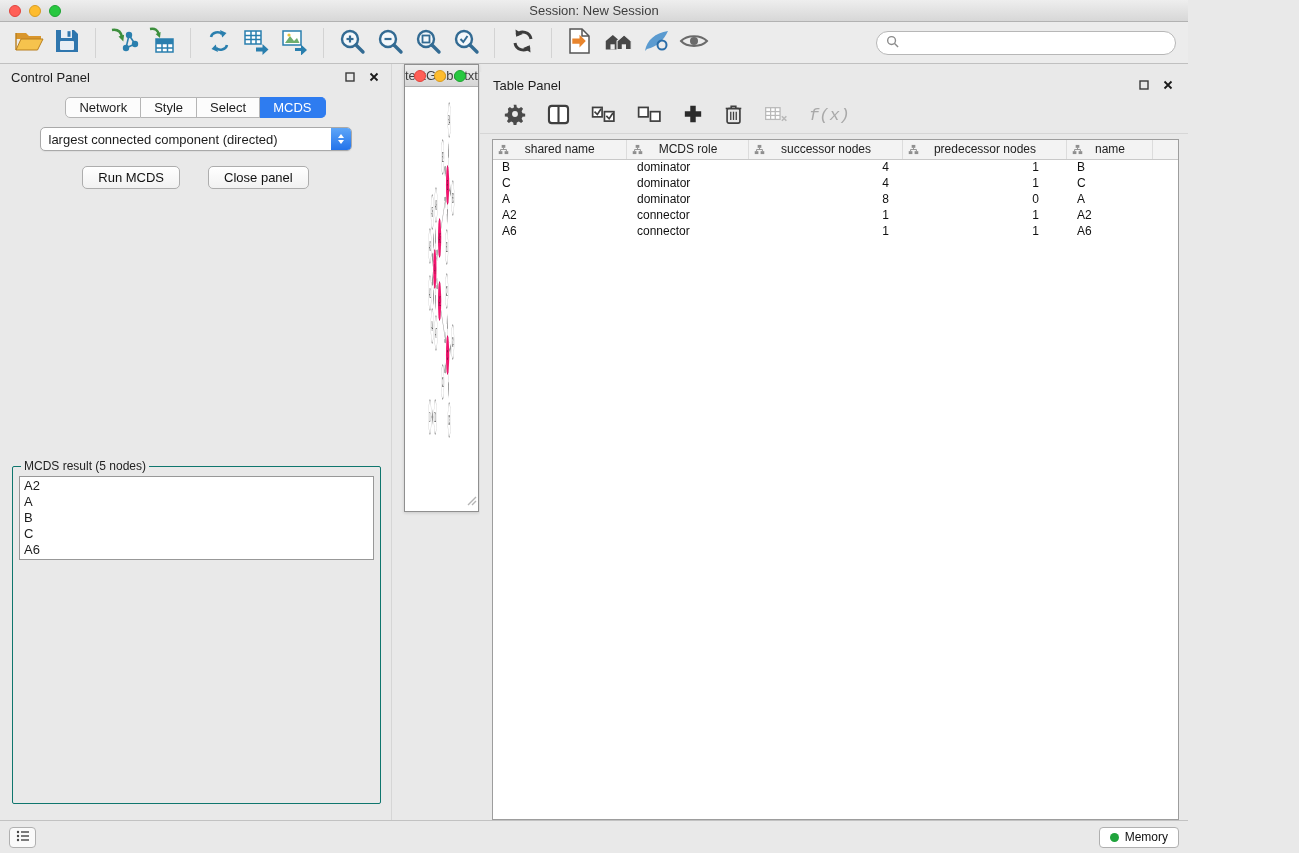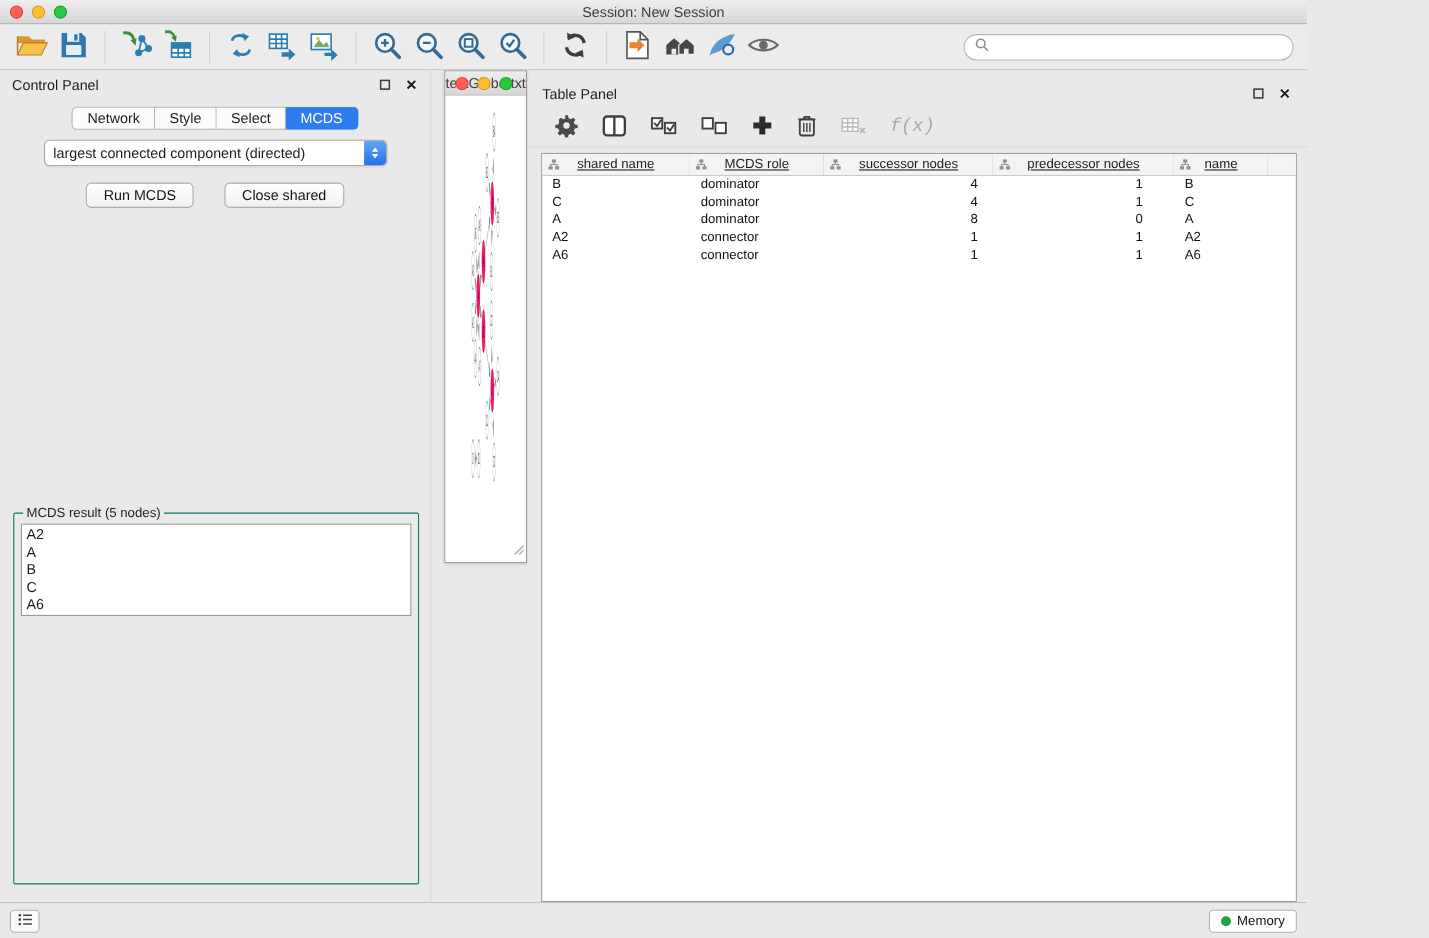--- a/index.html
+++ b/index.html
@@ -82,21 +82,21 @@
   
   .table-panel { flex:1; margin-top:8px; display:flex; flex-direction:column; min-height:0; background:#e9e9e9; }
   .table-toolbar { height:36px; flex:none; display:flex; align-items:center; gap:21px; padding-left:24px;
                    border-bottom:1px solid #d6d6d6; }
   .tt-btn { border:none; background:transparent; padding:0; display:flex; align-items:center; justify-content:center; }
   .fx-label { font-family:Liberation Mono, monospace; font-style:italic; font-size:17px; color:#a9a9a9; }
 
   .table-wrap { flex:1; margin:5px 9px 0 12px; background:#fff; border:1px solid #9d9d9d; overflow:hidden; min-height:0; }
   table.node-table { border-collapse:collapse; width:100%; table-layout:fixed; }
   table.node-table th { height:19px; background:#f3f3f3; border-bottom:1px solid #c9c9c9; border-right:1px solid #dcdcdc;
-                        font-weight:normal; font-size:12px; color:#222; position:relative; text-align:center;text-decoration:underline; }
+                        font-weight:normal; font-size:12px; color:#222; position:relative; text-align:center; }
   table.node-table th.filler { border-right:none; }
   table.node-table th .col-icon { position:absolute; left:5px; top:4px; }
   table.node-table td { height:16px; font-size:12px; color:#111; padding:0 10px; overflow:hidden; white-space:nowrap; }
   table.node-table td.c0 { padding-left:9px; }
   table.node-table td.c2 { text-align:right; padding-right:14px; }
   table.node-table td.c3 { text-align:right; padding-right:28px; }
   table.node-table td.c4 { padding-left:10px; }
 
   .table-tabs-wrap { flex:none; display:flex; justify-content:center; padding:7px 0 9px; }
   .table-tabs-wrap .seg-tab { height:20px; line-height:19px; font-size:12px; padding:0 12px; }
@@ -300,21 +300,21 @@
       </div>
       <div class="dropdown">
         <span class="dd-text">largest connected component (directed)</span>
         <span class="dd-stepper">
             <span class="tri-up"></span>
             <span class="tri-down"></span>
           </span>
       </div>
       <div class="btn-row">
         <button class="push-btn">Run MCDS</button>
-        <button class="push-btn">Close shared</button>
+        <button class="push-btn">Close panel</button>
       </div>
       <fieldset class="result-fieldset">
         <legend>MCDS result (5 nodes)</legend>
         <div class="result-list" id="mcds-list">
             <div class="result-item">A2</div>
             <div class="result-item">A</div>
             <div class="result-item">B</div>
             <div class="result-item">C</div>
             <div class="result-item">A6</div>
           </div>

